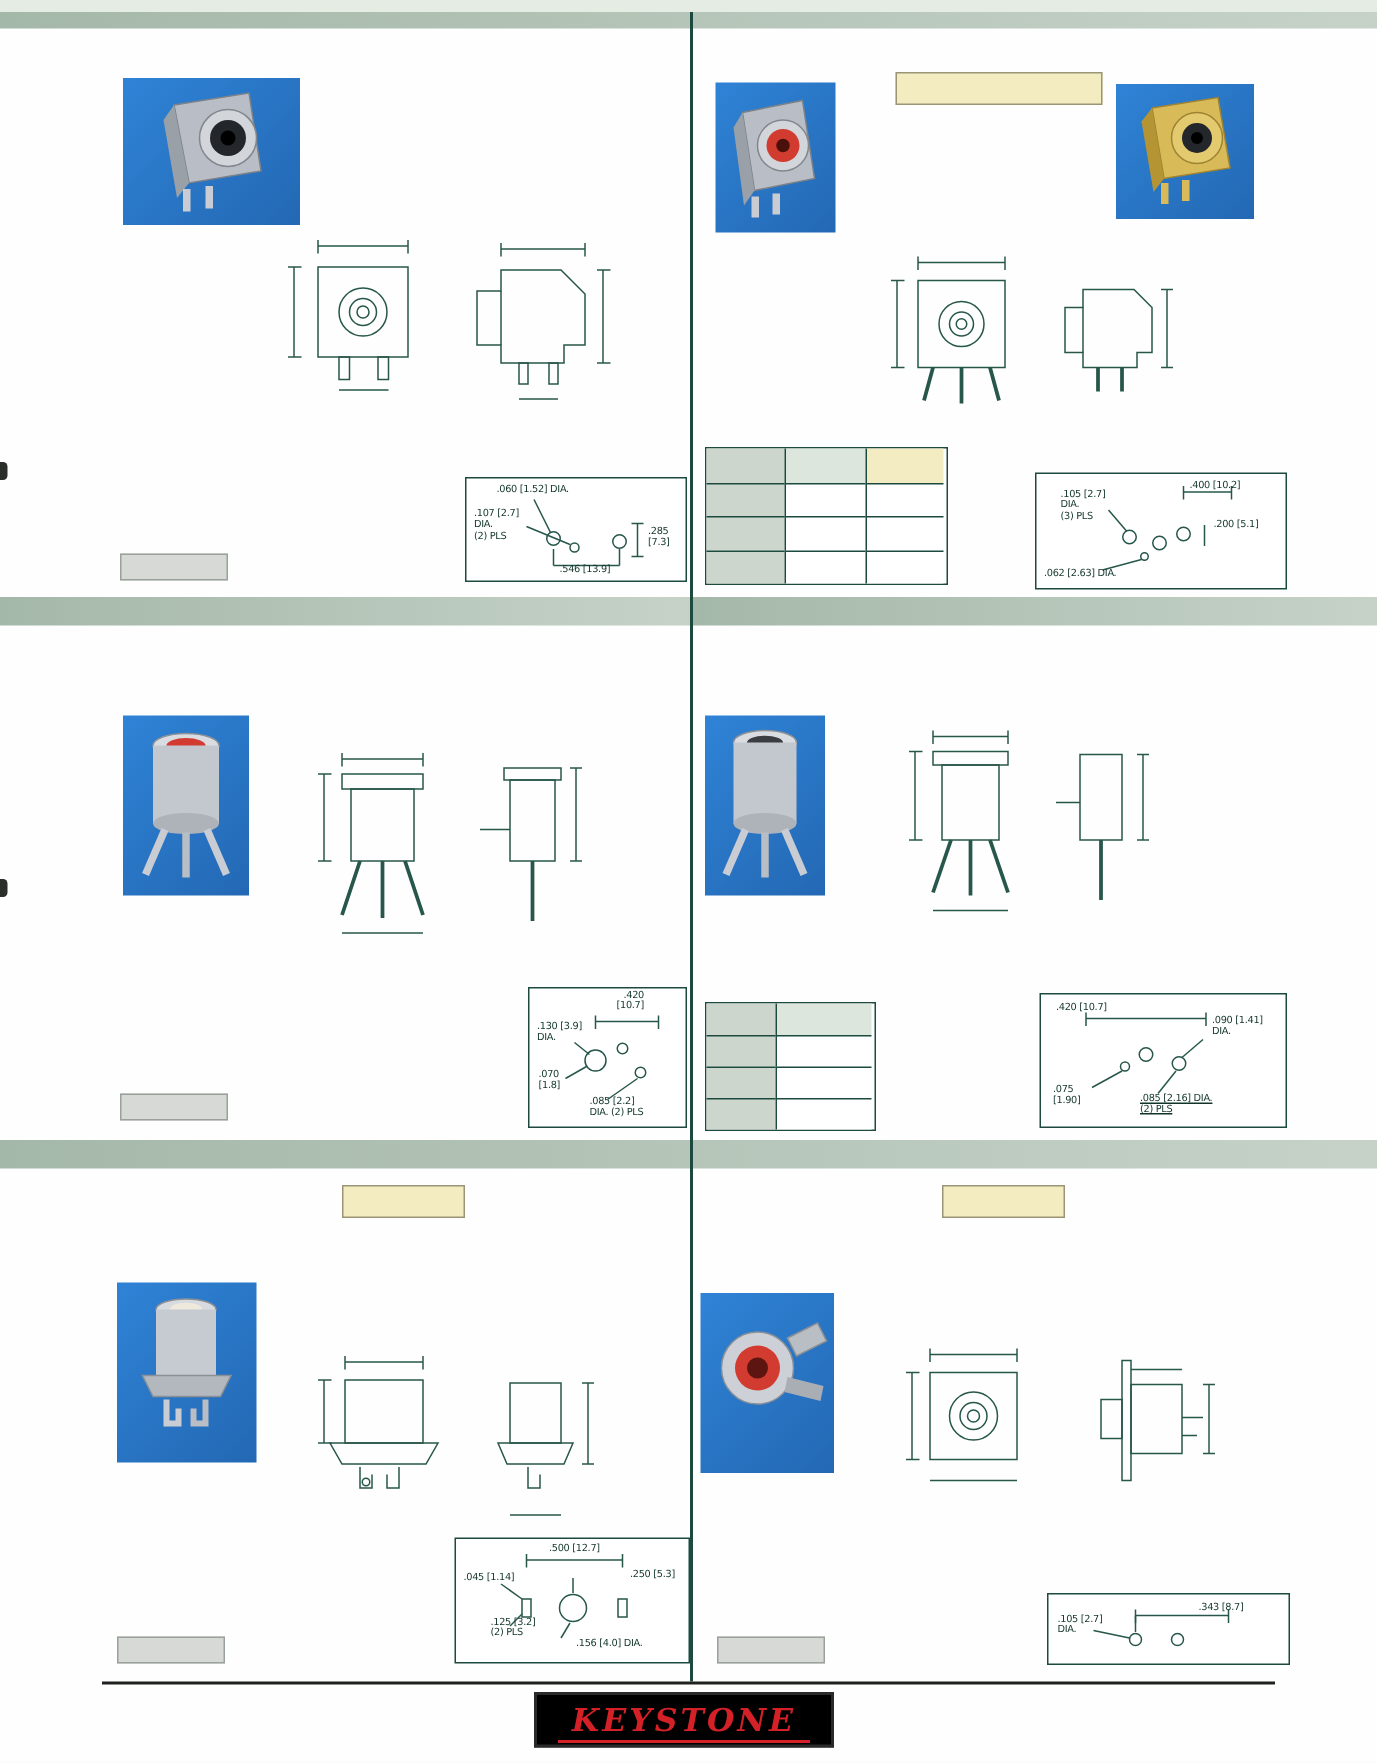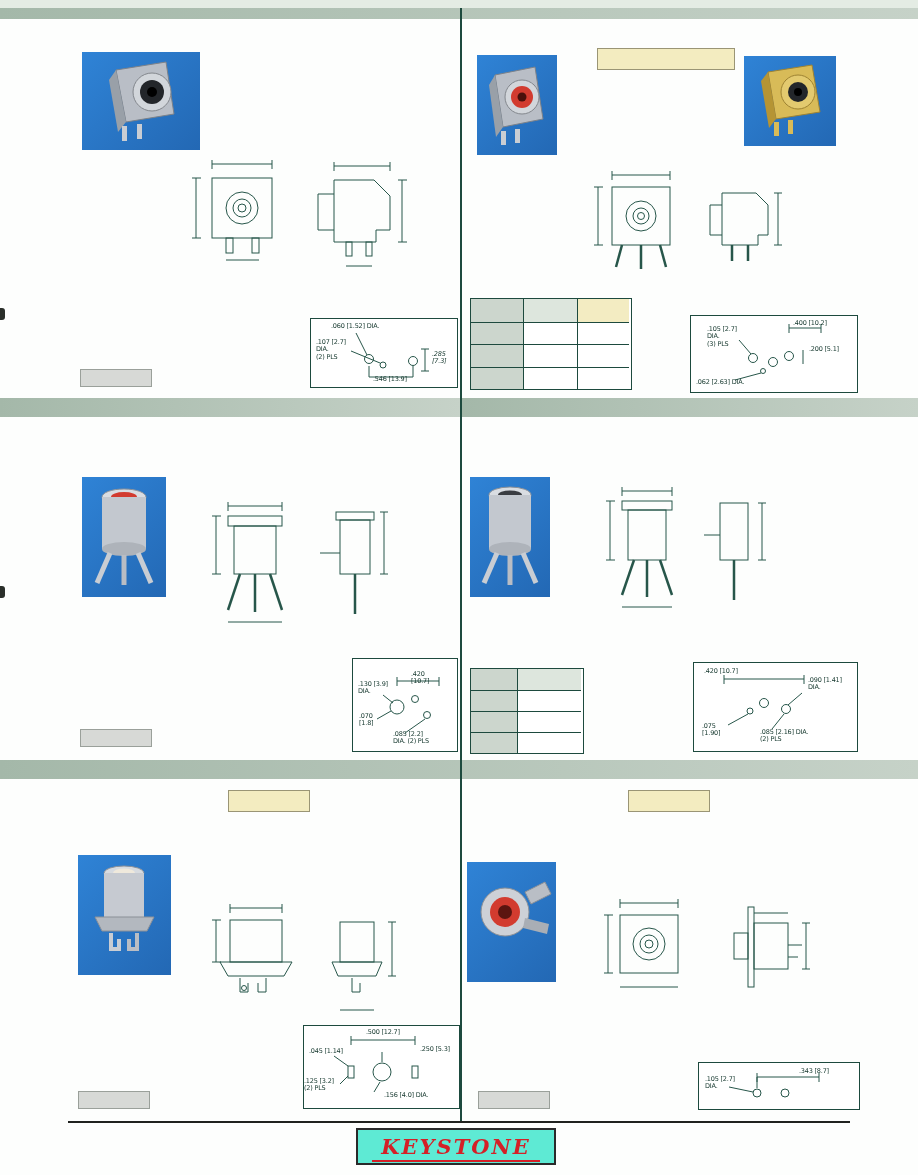--- a/index.html
+++ b/index.html
@@ -27,21 +27,21 @@
   .tbl3>div:nth-child(3n+1){border-left:none;}
   .tbl2>div{border-left:1px solid #1d4a3e;border-top:1px solid #1d4a3e;}
   .tbl2>div:nth-child(-n+2){border-top:none;}
   .tbl2>div:nth-child(2n+1){border-left:none;}
   .c-gray{background:#ccd6cd;}
   .c-green{background:#dde6dd;}
   .c-cream{background:#f3ecc2;}
   .c-white{background:#ffffff;}
   .edge-mark{position:absolute;left:0;width:5px;height:12px;background:#2a2f2a;border-radius:0 3px 3px 0;}
   .footline{position:absolute;left:68px;top:1121px;width:782px;height:2px;background:#20221f;}
-  .logobox{position:absolute;left:356px;top:1128px;width:200px;height:37px;background:#5eead4;border:2px solid #2a2a2a;box-sizing:border-box;text-align:center;}
+  .logobox{position:absolute;left:356px;top:1128px;width:200px;height:37px;background:#000000;border:2px solid #2a2a2a;box-sizing:border-box;text-align:center;}
   .logotext{margin-top:4px;font-size:21px;font-weight:bold;font-style:italic;letter-spacing:2px;color:#d42027;font-family:"DejaVu Serif","Liberation Serif",serif;}
   .logorule{margin:1px auto 0 auto;width:86%;height:2px;background:#d42027;}
   .ln{stroke:#27564a;stroke-width:1;fill:none;}
   .lg{stroke:#27564a;stroke-width:2.5;fill:none;}
 </style>
 </head>
 <body>
 
 <div id="page">
 
@@ -109,21 +109,21 @@
       <line class="ln" x1="58" y1="47" x2="58" y2="58"></line>
       <line class="ln" x1="102" y1="47" x2="102" y2="58"></line>
       <line class="ln" x1="114" y1="30" x2="114" y2="52"></line>
       <line class="ln" x1="110" y1="30" x2="118" y2="30"></line>
       <line class="ln" x1="110" y1="52" x2="118" y2="52"></line>
     </svg>
     <span class="lbl" style="left:20px;top:4px;">.060 [1.52] DIA.</span>
     <span class="lbl" style="left:5px;top:20px;">.107 [2.7]
 DIA.
 (2) PLS</span>
-    <span class="lbl" style="left:121px;top:32px;font-style:italic;">.285
+    <span class="lbl" style="left:121px;top:32px;">.285
 [7.3]</span>
     <span class="lbl" style="left:62px;top:57px;">.546 [13.9]</span>
   </div>
 
   <div class="partbox" style="left:80px;top:369px;width:70px;height:16px;"></div>
 
   <div class="photo" style="left:477px;top:55px;width:80px;height:100px;">
     <svg viewBox="0 0 80 100">
       <path d="M18 20 L58 12 L66 64 L26 72 Z" fill="#b9bec6" stroke="#7d8289"></path>
       <path d="M18 20 L26 72 L19 82 L12 30 Z" fill="#99a0a8"></path>
@@ -251,21 +251,21 @@
       <circle class="ln" cx="44" cy="48" r="7"></circle>
       <circle class="ln" cx="62" cy="40" r="3.5"></circle>
       <circle class="ln" cx="74" cy="56" r="3.5"></circle>
       <line class="ln" x1="44" y1="22" x2="86" y2="22"></line>
       <line class="ln" x1="44" y1="18" x2="44" y2="27"></line>
       <line class="ln" x1="86" y1="18" x2="86" y2="27"></line>
       <line class="ln" x1="30" y1="36" x2="40" y2="44"></line>
       <line class="ln" x1="24" y1="60" x2="38" y2="52"></line>
       <line class="ln" x1="52" y1="74" x2="72" y2="60"></line>
     </svg>
-    <span class="lbl" style="left:58px;top:12px;">.420
+    <span class="lbl" style="left:58px;top:1px;text-align:right;">.420
 [10.7]</span>
     <span class="lbl" style="left:5px;top:22px;">.130 [3.9]
 DIA.</span>
     <span class="lbl" style="left:6px;top:54px;">.070
 [1.8]</span>
     <span class="lbl" style="left:40px;top:72px;">.085 [2.2]
 DIA. (2) PLS</span>
   </div>
 
   <div class="partbox" style="left:80px;top:729px;width:70px;height:16px;"></div>
@@ -326,21 +326,21 @@
       <line class="ln" x1="110" y1="12" x2="110" y2="21"></line>
       <line class="ln" x1="108" y1="30" x2="94" y2="42"></line>
       <line class="ln" x1="34" y1="62" x2="54" y2="51"></line>
       <line class="ln" x1="78" y1="66" x2="90" y2="51"></line>
     </svg>
     <span class="lbl" style="left:10px;top:5px;">.420 [10.7]</span>
     <span class="lbl" style="left:114px;top:14px;">.090 [1.41]
 DIA.</span>
     <span class="lbl" style="left:8px;top:60px;">.075
 [1.90]</span>
-    <span class="lbl" style="left:66px;top:66px;">.085 [2.16] DIA.
+    <span class="lbl" style="left:66px;top:66px;text-decoration:underline;">.085 [2.16] DIA.
 (2) PLS</span>
   </div>
 
   <div class="tag" style="left:228px;top:790px;width:80px;height:20px;"></div>
 
   <div class="photo" style="left:78px;top:855px;width:93px;height:120px;">
     <svg viewBox="0 0 93 120">
       <ellipse cx="46" cy="18" rx="20" ry="7" fill="#d7dbe0" stroke="#8b9097"></ellipse>
       <ellipse cx="46" cy="18" rx="11" ry="4.5" fill="#efe9dc"></ellipse>
       <rect x="26" y="18" width="40" height="44" fill="#c6cad1"></rect>
@@ -382,21 +382,21 @@
       <line class="ln" x1="47" y1="10" x2="47" y2="19"></line>
       <line class="ln" x1="111" y1="10" x2="111" y2="19"></line>
       <line class="ln" x1="78" y1="26" x2="78" y2="36"></line>
       <line class="ln" x1="30" y1="30" x2="44" y2="40"></line>
       <line class="ln" x1="36" y1="58" x2="44" y2="50"></line>
       <line class="ln" x1="70" y1="66" x2="76" y2="56"></line>
     </svg>
     <span class="lbl" style="left:5px;top:22px;">.045 [1.14]</span>
     <span class="lbl" style="left:62px;top:3px;">.500 [12.7]</span>
     <span class="lbl" style="left:116px;top:20px;">.250 [5.3]</span>
-    <span class="lbl" style="left:0;top:52px;">.125 [3.2]
+    <span class="lbl" style="left:23px;top:52px;">.125 [3.2]
 (2) PLS</span>
     <span class="lbl" style="left:80px;top:66px;">.156 [4.0] DIA.</span>
   </div>
 
   <div class="partbox" style="left:78px;top:1091px;width:70px;height:16px;"></div>
 
   <div class="tag" style="left:628px;top:790px;width:80px;height:20px;"></div>
 
   <div class="photo" style="left:467px;top:862px;width:89px;height:120px;">
     <svg viewBox="0 0 89 120">

